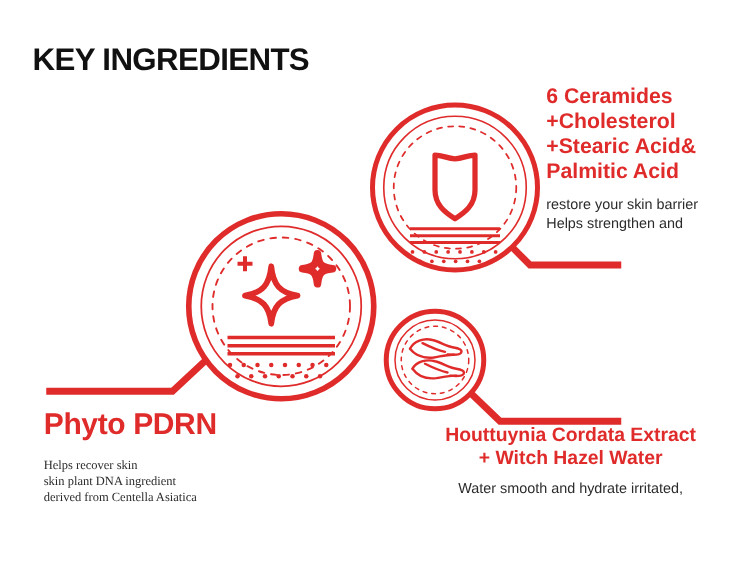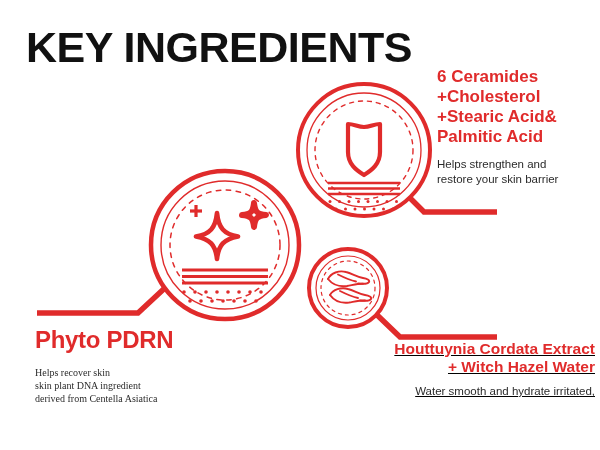--- a/index.html
+++ b/index.html
@@ -23,22 +23,22 @@
     left: 0;
     top: 0;
     width: 600px;
     height: 450px;
   }
 
   
   .title {
     position: absolute;
     left: 26px;
-    top: 26px;
-    font-size: 43px;
+    top: 36px;
+    font-size: 25px;
     font-weight: bold;
     letter-spacing: -0.5px;
     color: #111111;
     line-height: 1;
     white-space: nowrap;
   }
 
   
   .block { position: absolute; }
 
@@ -58,21 +58,21 @@
   #block-ceramides { left: 437px; top: 67px; width: 158px; }
   #block-ceramides .heading { font-size: 17px; }
   #block-ceramides .desc { font-size: 11.5px; margin-top: 10px; }
 
   
   #block-phyto { left: 35px; top: 326px; width: 230px; }
   #block-phyto .heading { font-size: 24px; letter-spacing: -0.3px; }
   #block-phyto .desc { font-size: 10px; margin-top: 12px; font-family: Liberation Serif, serif; }
 
   
-  #block-houttuynia { left: 318px; top: 340px; width: 277px; text-align: right; text-decoration: underline; }
+  #block-houttuynia { left: 318px; top: 340px; width: 277px; text-align: center; }
   #block-houttuynia .heading { font-size: 15.5px; }
   #block-houttuynia .desc { font-size: 11.5px; margin-top: 8px; }
 
   .ln { display: block; }
 </style>
 </head>
 <body>
 
 <div id="infographic">
 
@@ -210,22 +210,22 @@
   <div class="title">KEY INGREDIENTS</div>
 
   <div class="block" id="block-ceramides">
     <div class="heading">
       <span class="ln">6 Ceramides</span>
       <span class="ln">+Cholesterol</span>
       <span class="ln">+Stearic Acid&amp;</span>
       <span class="ln">Palmitic Acid</span>
     </div>
     <div class="desc">
+      <span class="ln">restore your skin barrier</span>
       <span class="ln">Helps strengthen and</span>
-      <span class="ln">restore your skin barrier</span>
     </div>
   </div>
 
   <div class="block" id="block-phyto">
     <div class="heading">
       <span class="ln">Phyto PDRN</span>
     </div>
     <div class="desc">
       <span class="ln">Helps recover skin</span>
       <span class="ln">skin plant DNA ingredient</span>

